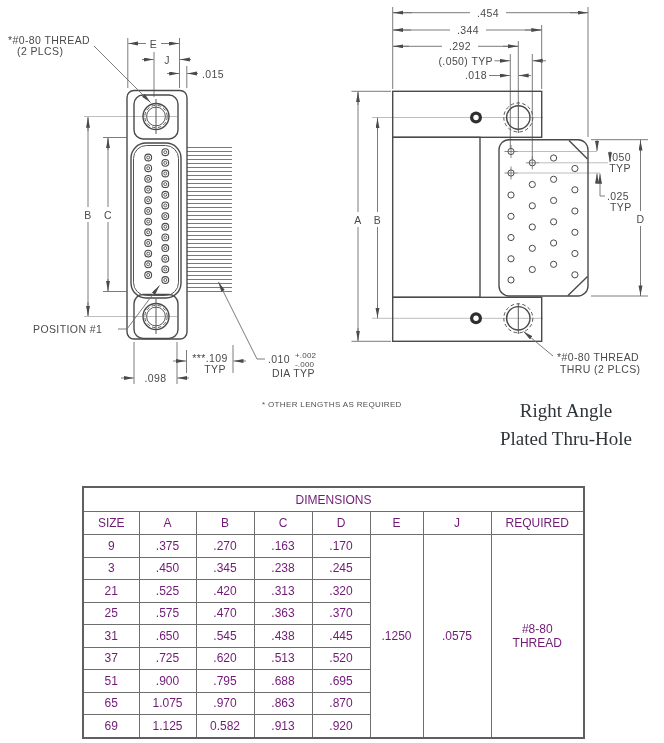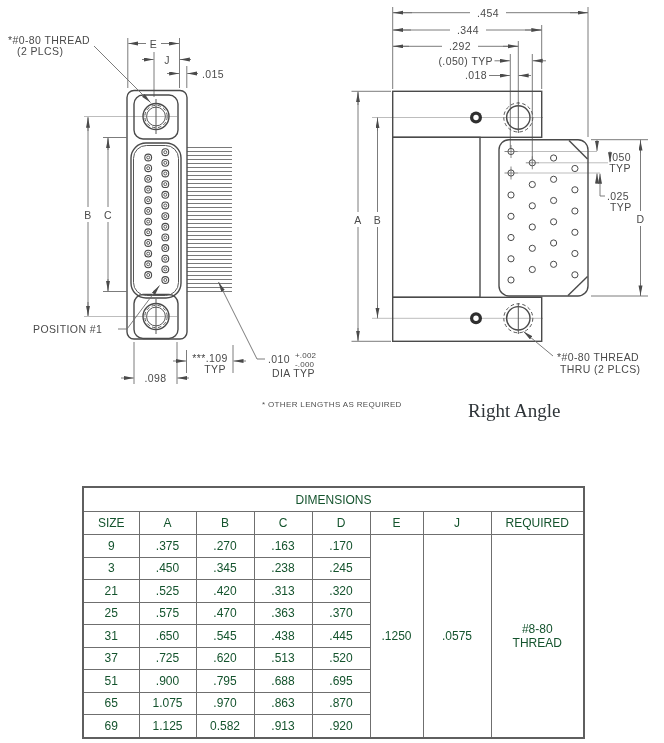--- a/index.html
+++ b/index.html
@@ -10,24 +10,24 @@
   .th{fill:none;stroke:#575757;stroke-width:1}
   .dim{fill:none;stroke:#6d6d6d;stroke-width:0.9}
   .cl{fill:none;stroke:#b5b5b5;stroke-width:0.9}
   .dash{stroke-dasharray:3.5 2.5}
   .ar{marker-end:url(#ah)}
   text.lb{font-family:"Liberation Sans",sans-serif;font-size:10.5px;fill:#4a4a4a;letter-spacing:0.4px}
   text.sm{font-family:"Liberation Sans",sans-serif;font-size:8px;fill:#4a4a4a;letter-spacing:0.2px}
   .mid{text-anchor:middle}.endt{text-anchor:end}
   .wbg{fill:#ffffff}
   #footnote{position:absolute;left:262px;top:400px;font-size:8px;font-weight:normal;color:#4f4f4f;letter-spacing:0.35px}
-  #title-block{position:absolute;left:468px;top:397px;width:196px;text-align:left;
+  #title-block{position:absolute;left:468px;top:397px;width:196px;text-align:center;
     font-family:"Liberation Serif",serif;font-size:19px;line-height:28px;color:#2e3438}
   #dimtable{position:absolute;left:82px;top:486px;width:501px;border-collapse:collapse;
-    table-layout:fixed;font-size:12px;color:#14532d;text-align:center;background:#fff;
+    table-layout:fixed;font-size:12px;color:#701a75;text-align:center;background:#fff;
     border:2px solid #5f5f5f}
   #dimtable td{border:1px solid #6f6f6f;padding:0;vertical-align:middle}
   #dimtable tr.cap td{height:23px}
   #dimtable tr.hdr td{height:22px}
   #dimtable tr.row td{height:21.5px}
   #dimtable .hw div{line-height:14px}
 </style>
 </head>
 <body>
 <div id="stage">
@@ -357,20 +357,21 @@
     <text class="lb" x="557" y="361">*#0-80 THREAD</text>
     <text class="lb" x="560" y="373">THRU (2 PLCS)</text>
     <line class="dim ar" x1="553" y1="356" x2="523.5" y2="331.5"></line>
   </g>
 </svg>
 
 <div id="footnote">* OTHER LENGTHS AS REQUIRED</div>
 
 <div id="title-block">
   <div>Right Angle</div>
+  <div>Plated Thru-Hole</div>
 </div>
 
 <table id="dimtable">
   <colgroup>
     <col style="width:56px">
         <col style="width:57px">
         <col style="width:58px">
         <col style="width:58px">
     <col style="width:58px">
         <col style="width:53px">

